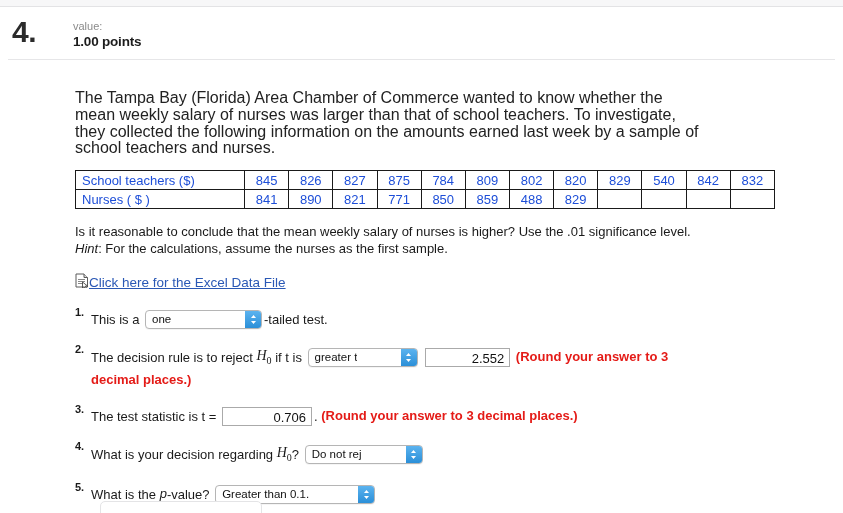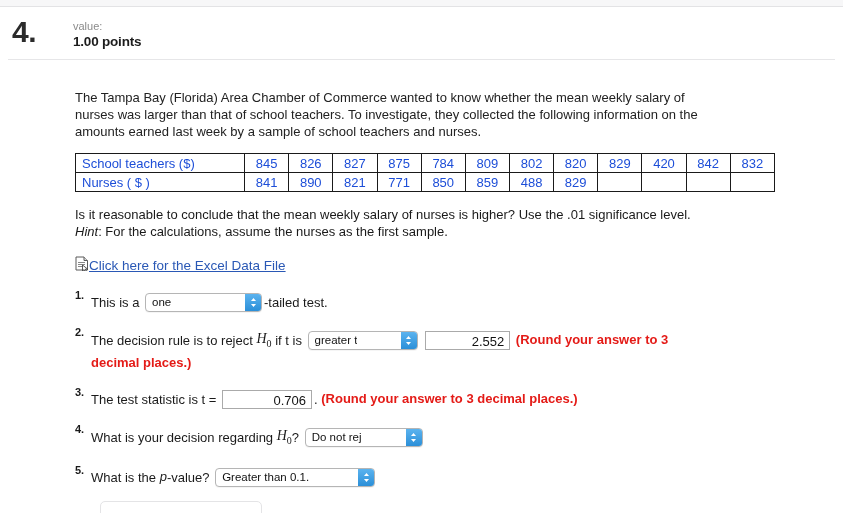--- a/index.html
+++ b/index.html
@@ -66,21 +66,21 @@
   }
 
   
   .content {
     position: absolute;
     left: 75px;
     top: 90px;
     width: 700px;
   }
   .prompt {
-    font-size: 13px;
+    font-size: 16px;
     line-height: 16.8px;
     color: #222;
     width: 625px;
   }
 
   
   .data-table {
     border-collapse: collapse;
     margin-top: 13px;
     table-layout: fixed;
@@ -266,21 +266,21 @@
         <td class="row-label">School teachers ($)</td>
         <td class="val">845</td>
         <td class="val">826</td>
         <td class="val">827</td>
         <td class="val">875</td>
         <td class="val">784</td>
         <td class="val">809</td>
         <td class="val">802</td>
         <td class="val">820</td>
         <td class="val">829</td>
-        <td class="val">420</td>
+        <td class="val">540</td>
         <td class="val">842</td>
         <td class="val">832</td>
       </tr>
       <tr>
         <td class="row-label">Nurses ( $ )</td>
         <td class="val">841</td>
         <td class="val">890</td>
         <td class="val">821</td>
         <td class="val">771</td>
         <td class="val">850</td>

